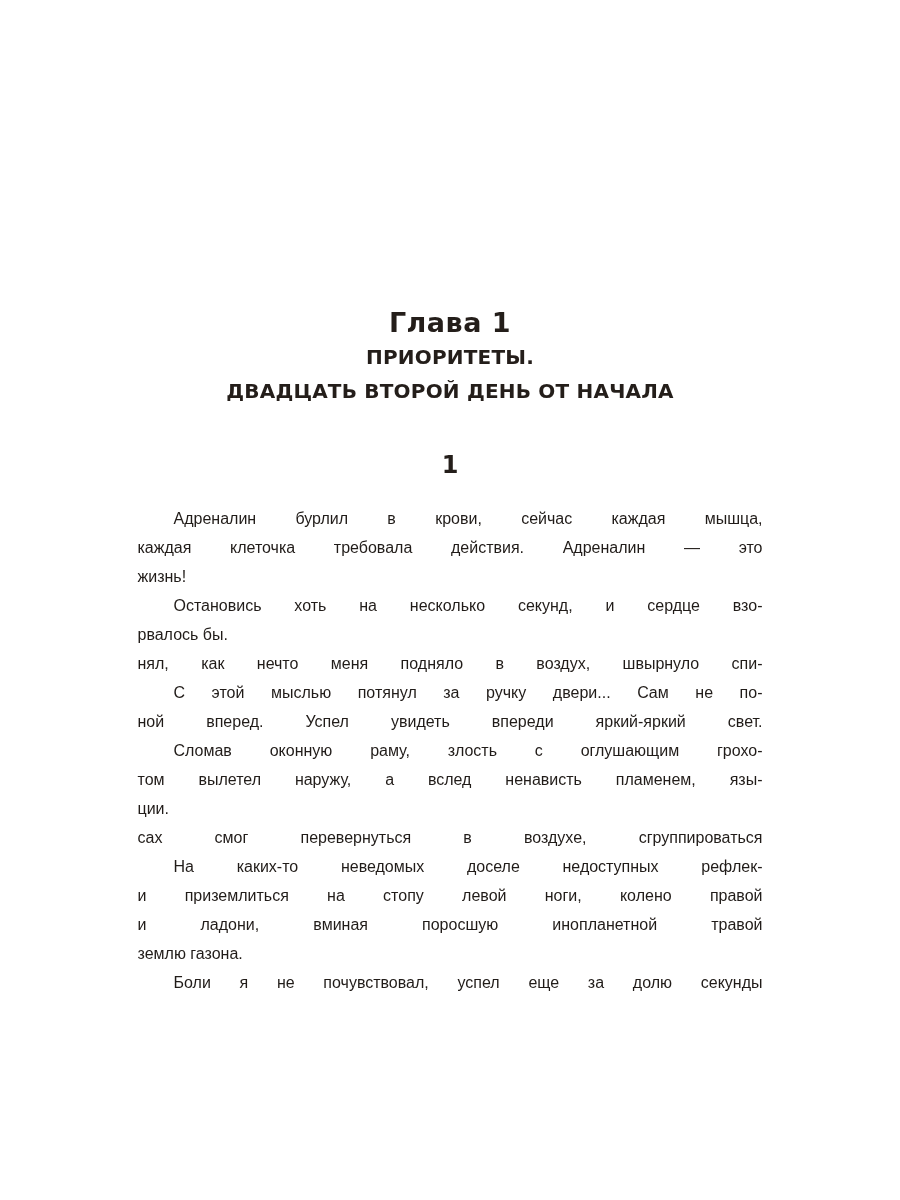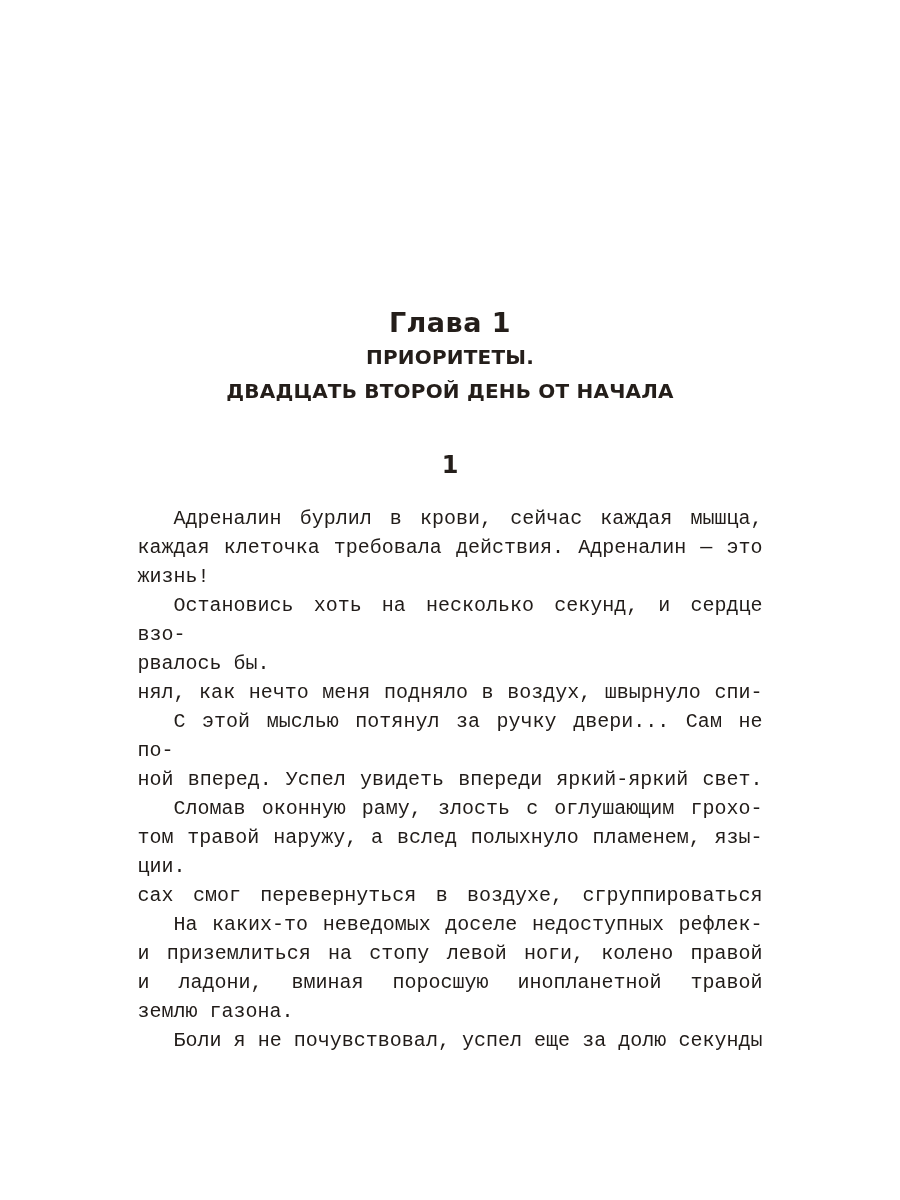--- a/index.html
+++ b/index.html
@@ -42,22 +42,22 @@
     margin-top: 42px;
     text-align: center;
     font-family: "DejaVu Sans", "Liberation Sans", sans-serif;
     font-weight: 700;
     font-size: 24px;
     line-height: 30px;
     color: var(--heading);
   }
   .body-text {
     margin-top: 24px;
-    font-family: Liberation Mono, monospace;
-    font-size: 20px;
+    font-family: Liberation Sans, sans-serif;
+    font-size: 16px;
     line-height: 29px;
     color: var(--text);
   }
   .paragraph { margin: 0; }
   .line {
     text-align: justify;
     text-align-last: justify;
   }
   .line.first { text-indent: 36px; }
   .line.last {
@@ -89,21 +89,21 @@
           <div class="line first">Остановись хоть на несколько секунд, и сердце взо-</div>
           <div class="line last">рвалось бы.</div>
         </div>
         <div class="paragraph">
           <div class="line">нял, как нечто меня подняло в воздух, швырнуло спи-</div>
           <div class="line first">С этой мыслью потянул за ручку двери... Сам не по-</div>
           <div class="line">ной вперед. Успел увидеть впереди яркий-яркий свет.</div>
         </div>
         <div class="paragraph">
           <div class="line first">Сломав оконную раму, злость с оглушающим грохо-</div>
-          <div class="line">том травой наружу, а вслед полыхнуло пламенем, язы-</div>
+          <div class="line">том вылетел наружу, а вслед ненависть пламенем, язы-</div>
           <div class="line last">ции.</div>
         </div>
         <div class="paragraph">
           <div class="line">сах смог перевернуться в воздухе, сгруппироваться</div>
           <div class="line first">На каких-то неведомых доселе недоступных рефлек-</div>
           <div class="line">и приземлиться на стопу левой ноги, колено правой</div>
           <div class="line">и ладони, вминая поросшую инопланетной травой</div>
           <div class="line last">землю газона.</div>
         </div>
         <div class="paragraph">

